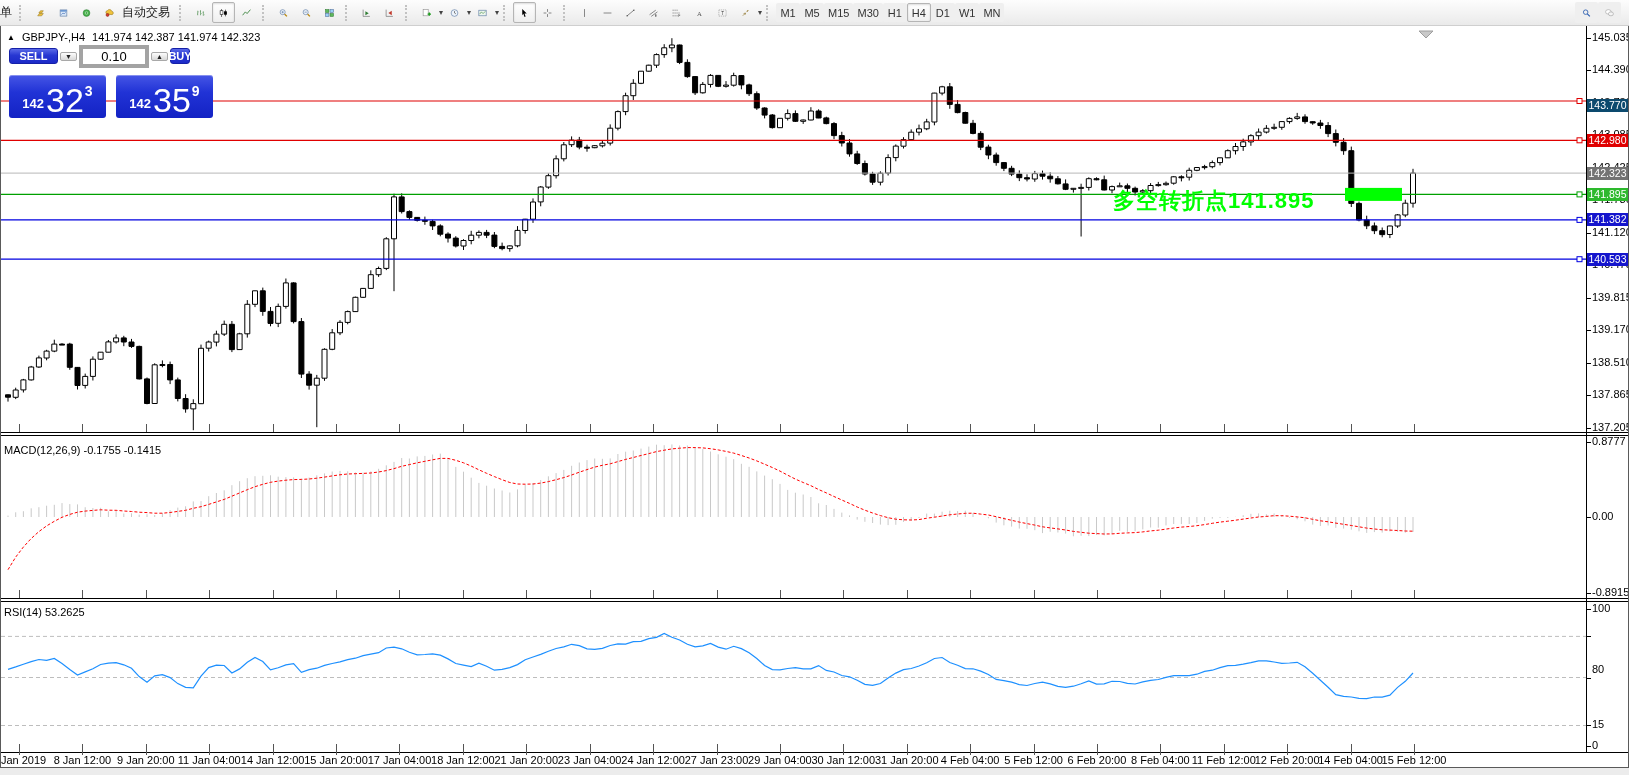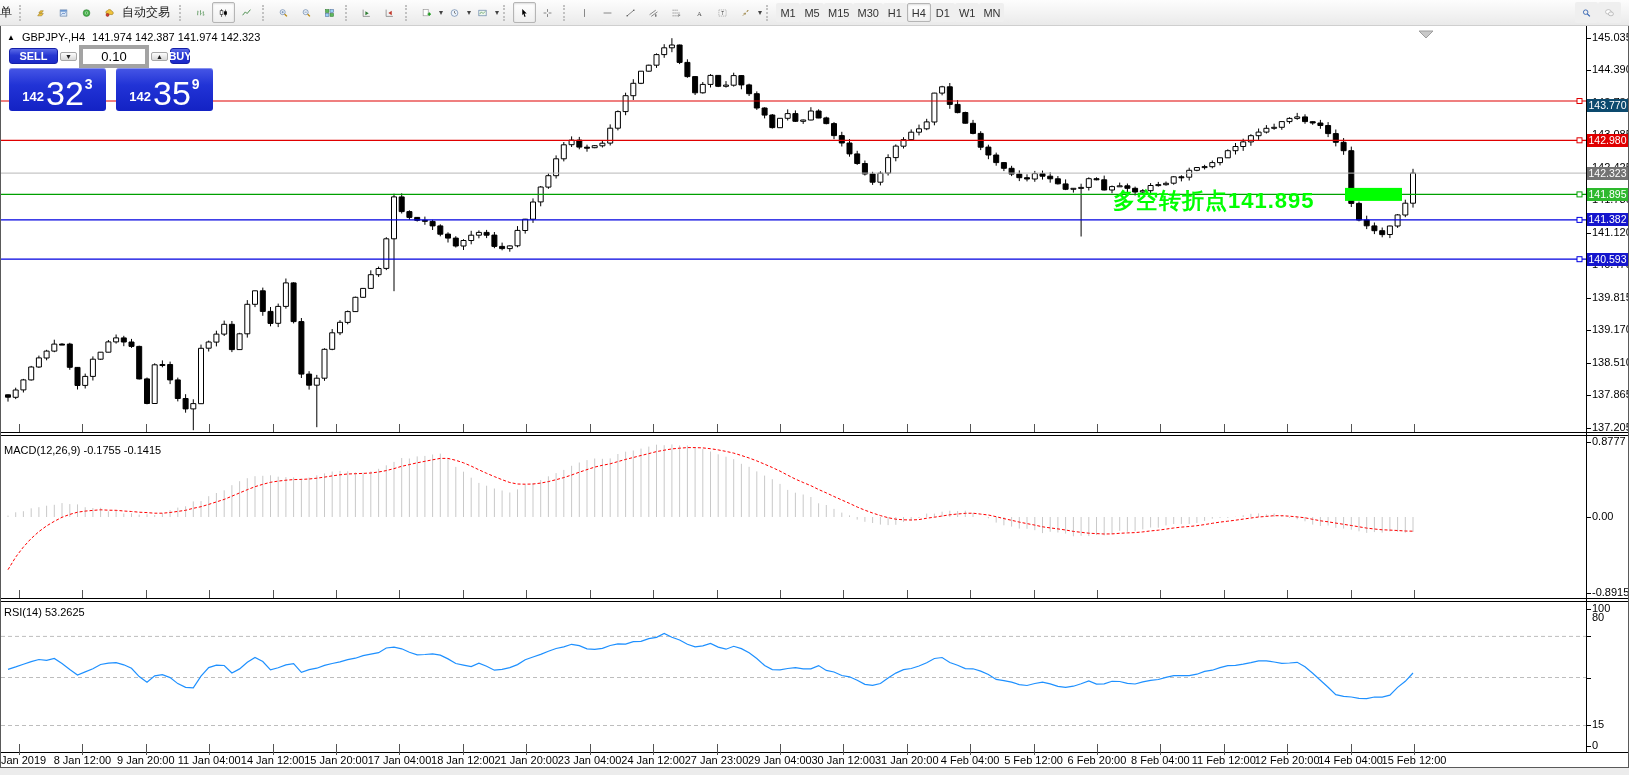--- a/index.html
+++ b/index.html
@@ -27,21 +27,21 @@
   .px-label{position:absolute;left:1586px;width:41px;height:13px;font-size:10.5px;line-height:13px;text-align:center;color:#fff;z-index:3}
   .date-label{position:absolute;top:728px;font-size:11px;color:#000;transform:translateX(-50%);white-space:nowrap;z-index:2}
   .annotation{position:absolute;left:1112px;top:160px;font-size:22px;font-weight:bold;z-index:3;white-space:nowrap;letter-spacing:1px}
   
   .trade-panel{position:absolute;left:8px;top:20px;width:204px;z-index:5}
   .tp-row1{display:flex;height:20px;gap:2px;align-items:center}
   .tp-sell,.tp-buy{background:linear-gradient(#5a6ae8,#2737d2 45%,#1c2ac8);color:#fff;font-size:11px;font-weight:bold;border:1px solid #1520a8;border-radius:3px;display:flex;align-items:center;justify-content:center;cursor:default}
   .tp-sell{width:49px}.tp-buy{width:20px}
   .tp-step{width:17px;background:linear-gradient(#fdfdfd,#d8d8d8);border:1px solid #a8a8a8;border-radius:2px;font-size:7px;display:flex;align-items:center;justify-content:center;color:#222;padding:0}
   .tp-vol{width:62px;background:#fff;border:4px solid #a3a3a3;font-size:13px;text-align:center;font-family:"Liberation Sans",sans-serif;padding:0}
-  .tp-row2{display:flex;gap:10px;margin-top:2px}
+  .tp-row2{display:flex;gap:10px;margin-top:9px}
   .tp-price{width:100px;height:41px;border-radius:3px;background:linear-gradient(180deg,#4656e6,#2133d6 40%,#1322c4);box-shadow:inset 0 1px 0 rgba(255,255,255,.35);color:#fff;display:flex;align-items:flex-end;justify-content:center;padding-bottom:2px}
   .tp-pre{font-size:13px;font-weight:bold;margin:0 2px 5px 0}
   .tp-big{font-size:34px;line-height:31px}
   .tp-sup{font-size:14px;font-weight:bold;margin:0 0 17px 1px}
 </style>
 </head>
 <body>
 
 <div class="toolbar" id="toolbar">
   <div class="clip-btn">单</div>
@@ -476,21 +476,21 @@
       <div class="axis-text" style="top: 232.088px;">140.475</div>
       <div class="axis-text" style="top: 264.956px;">139.815</div>
       <div class="axis-text" style="top: 297.077px;">139.170</div>
       <div class="axis-text" style="top: 329.945px;">138.510</div>
       <div class="axis-text" style="top: 362.066px;">137.865</div>
       <div class="axis-text" style="top: 394.934px;">137.205</div>
       <div class="axis-text" style="top: 409.395px;">0.8777</div>
       <div class="axis-text" style="top: 484px;">0.00</div>
       <div class="axis-text" style="top: 559.778px;">-0.8915</div>
       <div class="axis-text" style="top: 576px;">100</div>
-      <div class="axis-text" style="top: 585px;">80</div>
+      <div class="axis-text" style="top: 637px;">80</div>
       <div class="axis-text" style="top: 644.5px; padding-left: 37px;">50</div>
       <div class="axis-text" style="top: 692.45px;">15</div>
       <div class="axis-text" style="top: 713px;">0</div>
       <div class="px-label" style="top: 73px; background: #0c4a6e;">143.770</div>
       <div class="px-label" style="top: 107.839px; background: rgb(224, 0, 0);">142.980</div>
       <div class="px-label" style="top: 140.558px; background: #737373;">142.323</div>
       <div class="px-label" style="top: 161.872px; background: rgb(45, 185, 45);">141.895</div>
       <div class="px-label" style="top: 187.419px; background: rgb(21, 21, 205);">141.382</div>
       <div class="px-label" style="top: 226.712px; background: rgb(21, 21, 205);">140.593</div>
     </div>

